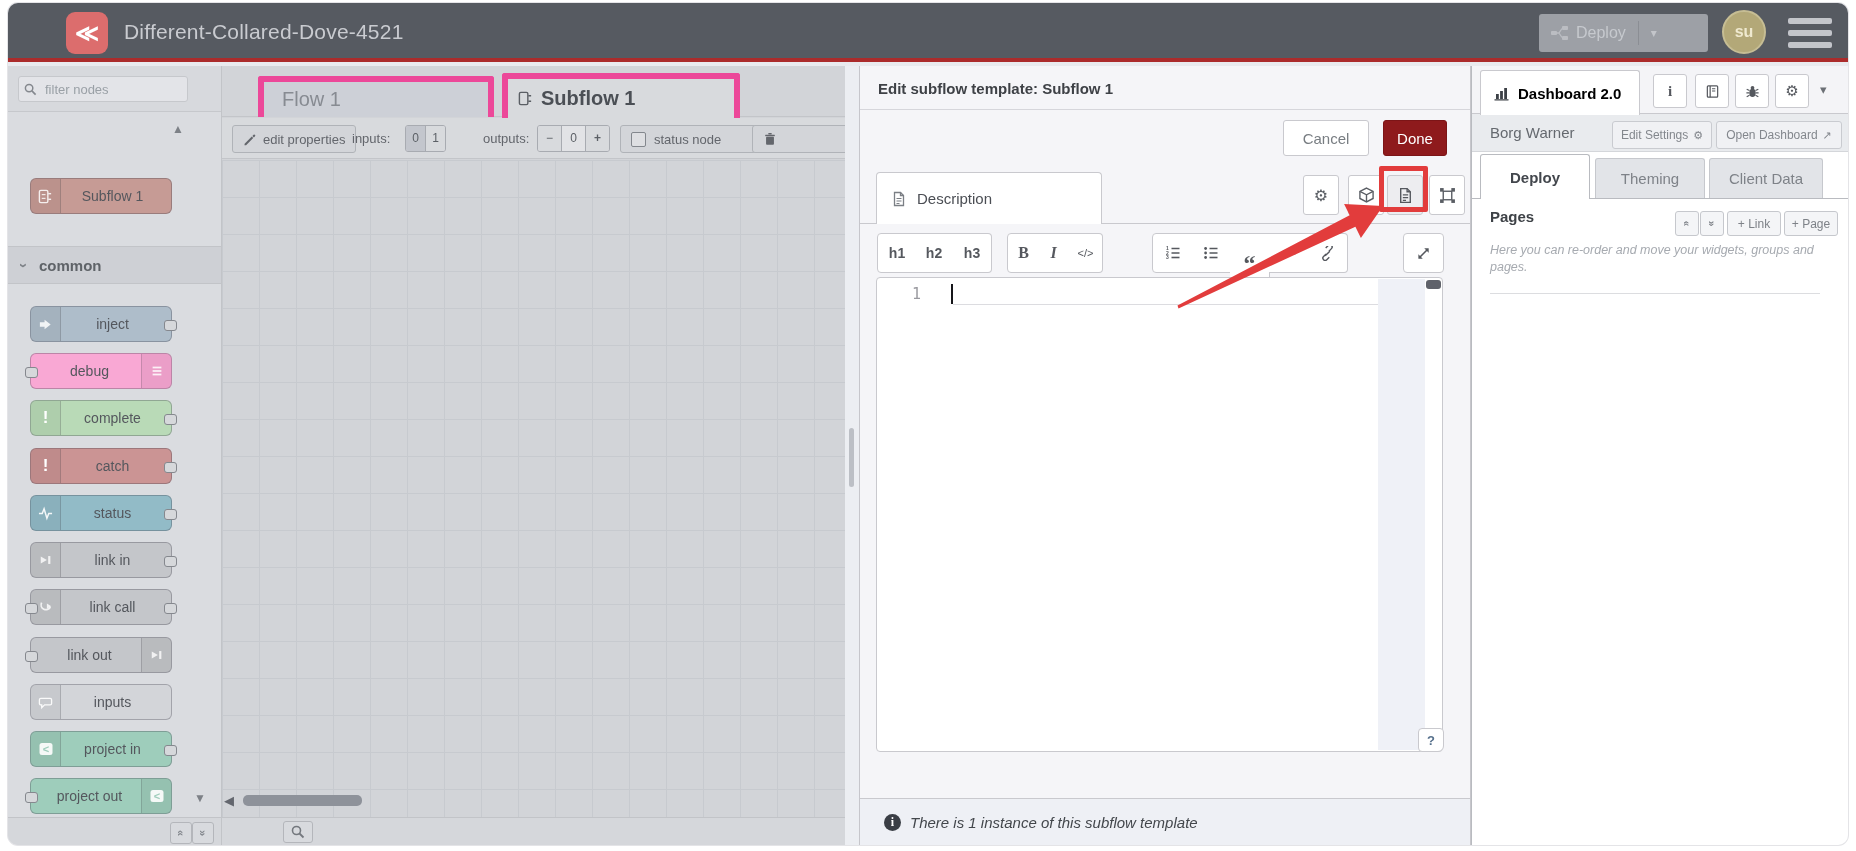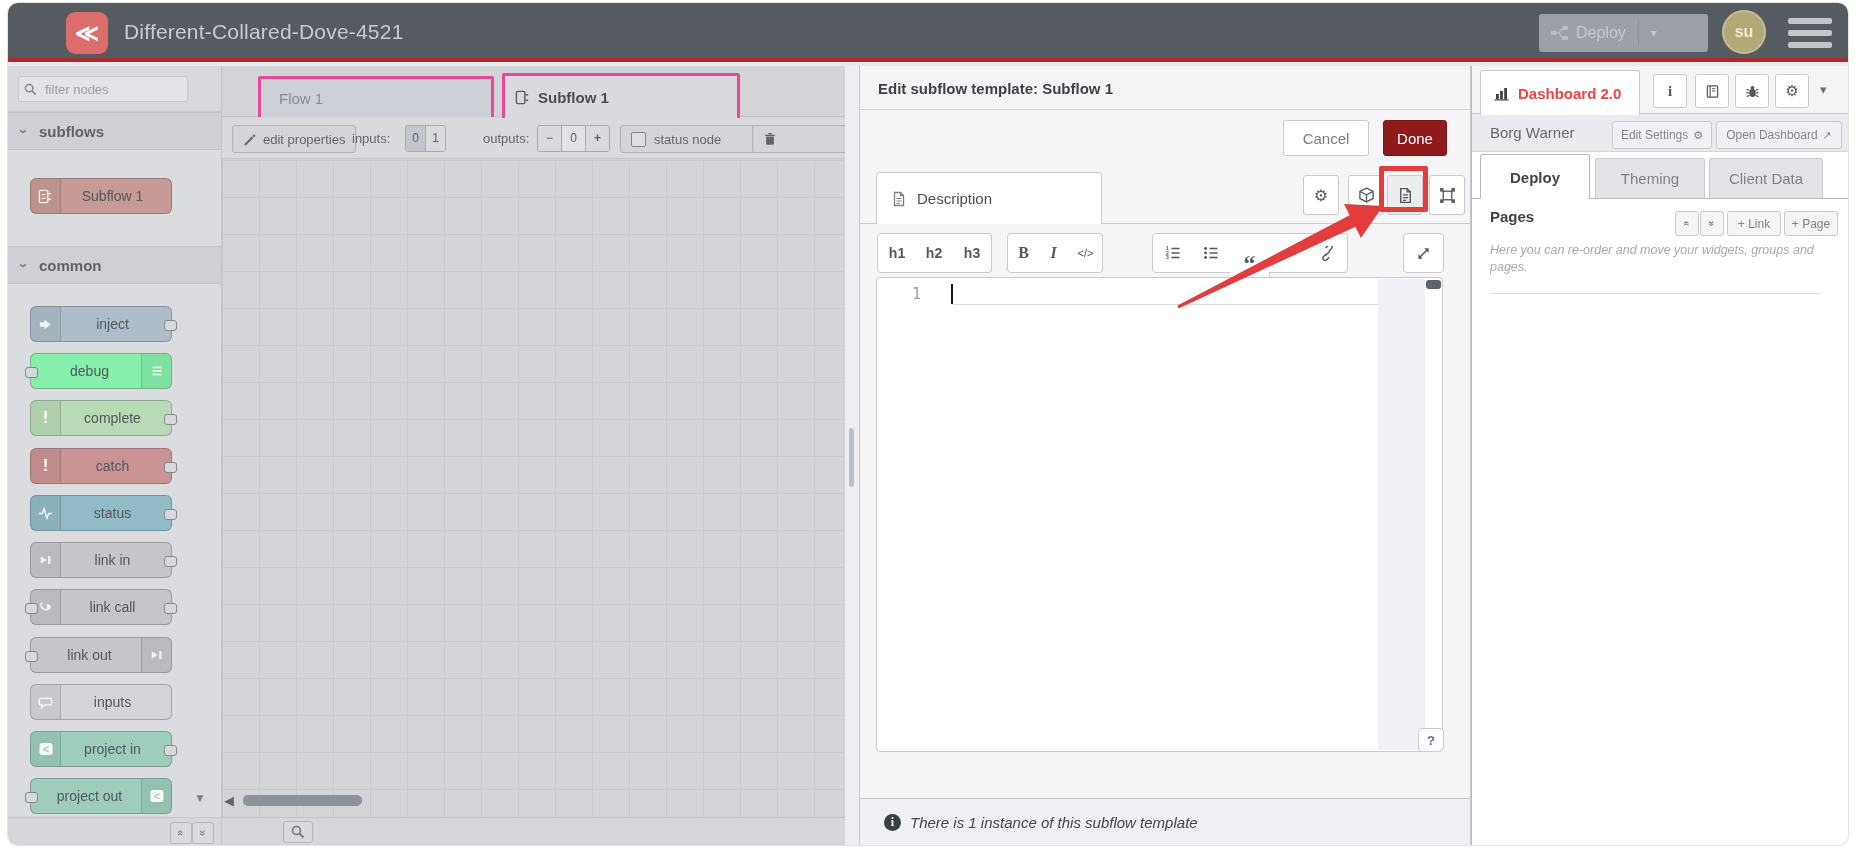--- a/index.html
+++ b/index.html
@@ -39,31 +39,31 @@
     font-size:14px;color:#54575d;}
   .pnode .nicon{position:absolute;top:0;bottom:0;width:29px;background:rgba(0,0,0,.055);
     display:flex;align-items:center;justify-content:center;}
   .ic-l{left:0;border-right:1px solid rgba(60,60,70,.22);border-radius:5px 0 0 5px;}
   .ic-r{right:0;border-left:1px solid rgba(60,60,70,.22);border-radius:0 5px 5px 0;}
   .nlbl{position:absolute;top:0;bottom:0;display:flex;align-items:center;justify-content:center;}
   .lbl-r{left:29px;right:6px;} .lbl-l{left:6px;right:29px;}
   .port{position:absolute;width:11px;height:9px;background:#d6d8db;border:1px solid #85888e;
     border-radius:3px;top:13px;}
   .port-l{left:-6px;} .port-r{right:-6px;}
-  .n-subflow{background:#c69b95;} .n-inject{background:#aebdca;padding-left:31px;} .n-debug{background:#86efac;}
+  .n-subflow{background:#c69b95;} .n-inject{background:#aebdca;padding-left:31px;} .n-debug{background:#f9a8d4;}
   .n-complete{background:#b9dab7;} .n-catch{background:#cb9494;} .n-status{background:#92bbc7;}
   .n-link{background:#c4c6ca;} .n-comment{background:#d3d5d9;} .n-project{background:#9ecdbb;}
   #palette-footer{left:0;top:751px;width:213px;height:28px;background:#d5d7db;border-top:1px solid #c2c4c8;}
   .mini-btn{position:absolute;width:20px;height:20px;border:1px solid #b4b6bb;border-radius:3px;
     background:#d8dade;color:#84888e;font-size:11px;display:flex;align-items:center;justify-content:center;}
   .rot90{transform:rotate(90deg);display:inline-block;font-weight:bold;}
   
   #canvas{left:214px;top:63px;width:623px;height:779px;background:#d2d4d8;overflow:hidden;}
   #tabbar{left:0;top:0;width:623px;height:51px;background:#d2d4d8;border-bottom:1px solid #c3c5c9;}
-  .wtab{position:absolute;box-sizing:border-box;border:3px solid #ec4899;font-size:15px;
+  .wtab{position:absolute;box-sizing:border-box;border:6px solid #ec4899;font-size:20px;
     display:flex;align-items:center;text-align:center;}
   #tab-flow1{left:36px;top:10px;width:236px;height:41px;background:#cdd0d7;color:#878b92;
     border-bottom:none;border-radius:3px 3px 0 0;padding-left:18px;}
   #tab-subflow1{left:280px;top:7px;width:238px;height:45px;background:#d8dadd;color:#4b4f55;
     font-weight:bold;border-bottom:none;border-radius:3px 3px 0 0;padding-left:10px;z-index:2;}
   #subtoolbar{left:0;top:52px;width:623px;height:41px;background:#d8dadd;border-bottom:1px solid #c3c5c9;}
   .tb-btn{position:absolute;top:7px;height:26px;border:1px solid #b0b3b8;border-radius:3px;
     background:#d3d5d9;color:#63666c;font-size:13px;display:flex;align-items:center;padding:0 10px;}
   .tb-lab{position:absolute;top:13px;font-size:13px;color:#63666c;}
   .seg{position:absolute;top:7px;height:25px;display:flex;border:1px solid #a8abb1;border-radius:3px;overflow:hidden;}
@@ -117,21 +117,21 @@
   #tray-footer{left:0;top:732px;width:610px;height:47px;background:#eef0f5;border-top:1px solid #c9c9ce;}
   #info-circle{left:24px;top:15px;width:17px;height:17px;border-radius:50%;background:#3a3e45;color:#fff;
     font-family:"Liberation Serif",serif;font-weight:bold;font-size:12px;
     display:flex;align-items:center;justify-content:center;}
   #tray-footer-text{left:50px;top:15px;font-style:italic;font-size:15px;color:#43474c;}
   
   #sidebar{left:1463px;top:63px;width:377px;height:779px;background:#fff;border-left:1px solid #b9bbc0;}
   #sb-toprow{left:0;top:0;width:376px;height:48px;background:#f4f4f7;border-bottom:1px solid #c9c9ce;}
   #sb-tab-dash{left:8px;top:4px;width:160px;height:45px;background:#fff;border:1px solid #c9c9ce;
     border-bottom:none;border-radius:3px 3px 0 0;display:flex;align-items:center;z-index:2;
-    font-size:15px;font-weight:bold;color:#ef4444;}
+    font-size:15px;font-weight:bold;color:#000000;}
   .sb-ibtn{position:absolute;top:8px;width:32px;height:32px;background:#fff;border:1px solid #c9c9ce;
     border-radius:3px;display:flex;align-items:center;justify-content:center;color:#55585e;font-size:15px;}
   #sb-caret{left:348px;top:16px;color:#6b6f75;font-size:13px;}
   #sb-namerow{left:0;top:48px;width:376px;height:38px;background:#e9ebee;border-bottom:1px solid #d4d6da;}
   #sb-dashname{left:18px;top:10px;font-size:15px;color:#65696f;}
   .sb-sm-btn{position:absolute;top:7px;height:26px;background:#f0f1f4;border:1px solid #c9cbd0;
     border-radius:3px;color:#83878d;font-size:12px;display:flex;align-items:center;justify-content:center;gap:5px;}
   .sb-tab{position:absolute;box-sizing:border-box;font-size:15px;display:flex;align-items:center;justify-content:center;}
   #sbtab-layout{left:8px;top:88px;width:110px;height:45px;background:#fff;border:1px solid #b9bbc0;
     border-bottom:none;border-radius:3px 3px 0 0;font-weight:bold;color:#43474d;z-index:2;}
@@ -190,24 +190,20 @@
       <input id="filter-input" class="abs" value="" placeholder="filter nodes" style="">
       <span class="mag" style="left:16px;top:17px;">
         <svg width="13" height="13" viewBox="0 0 14 14">
             <circle cx="5.5" cy="5.5" r="4" fill="none" stroke="#84888e" stroke-width="1.6"></circle>
             <line x1="8.5" y1="8.5" x2="12.5" y2="12.5" stroke="#84888e" stroke-width="1.8"></line>
           </svg>
       </span>
     </div>
     <span class="abs pscroll" style="left:164px;top:57px;">▲</span>
 
-    <div class="abs sec-head" style="top:46px;">
-      <span class="chev">›</span>
-      <span>subflows</span>
-    </div>
 
     <div class="abs pnode n-subflow" style="top:112px;">
       <span class="nicon ic-l">
         <svg width="15" height="15" viewBox="0 0 16 16">
             <rect x="1.5" y="1.5" width="9" height="13" rx="1.5" fill="none" stroke="#fff" stroke-width="1.5" opacity=".85"></rect>
             <line x1="11" y1="5" x2="14" y2="5" stroke="#fff" stroke-width="1.5" opacity=".85"></line>
             <line x1="11" y1="11" x2="14" y2="11" stroke="#fff" stroke-width="1.5" opacity=".85"></line>
             <line x1="4" y1="6" x2="8" y2="6" stroke="#fff" stroke-width="1.2" opacity=".85"></line>
             <line x1="4" y1="10" x2="8" y2="10" stroke="#fff" stroke-width="1.2" opacity=".85"></line>
           </svg>

